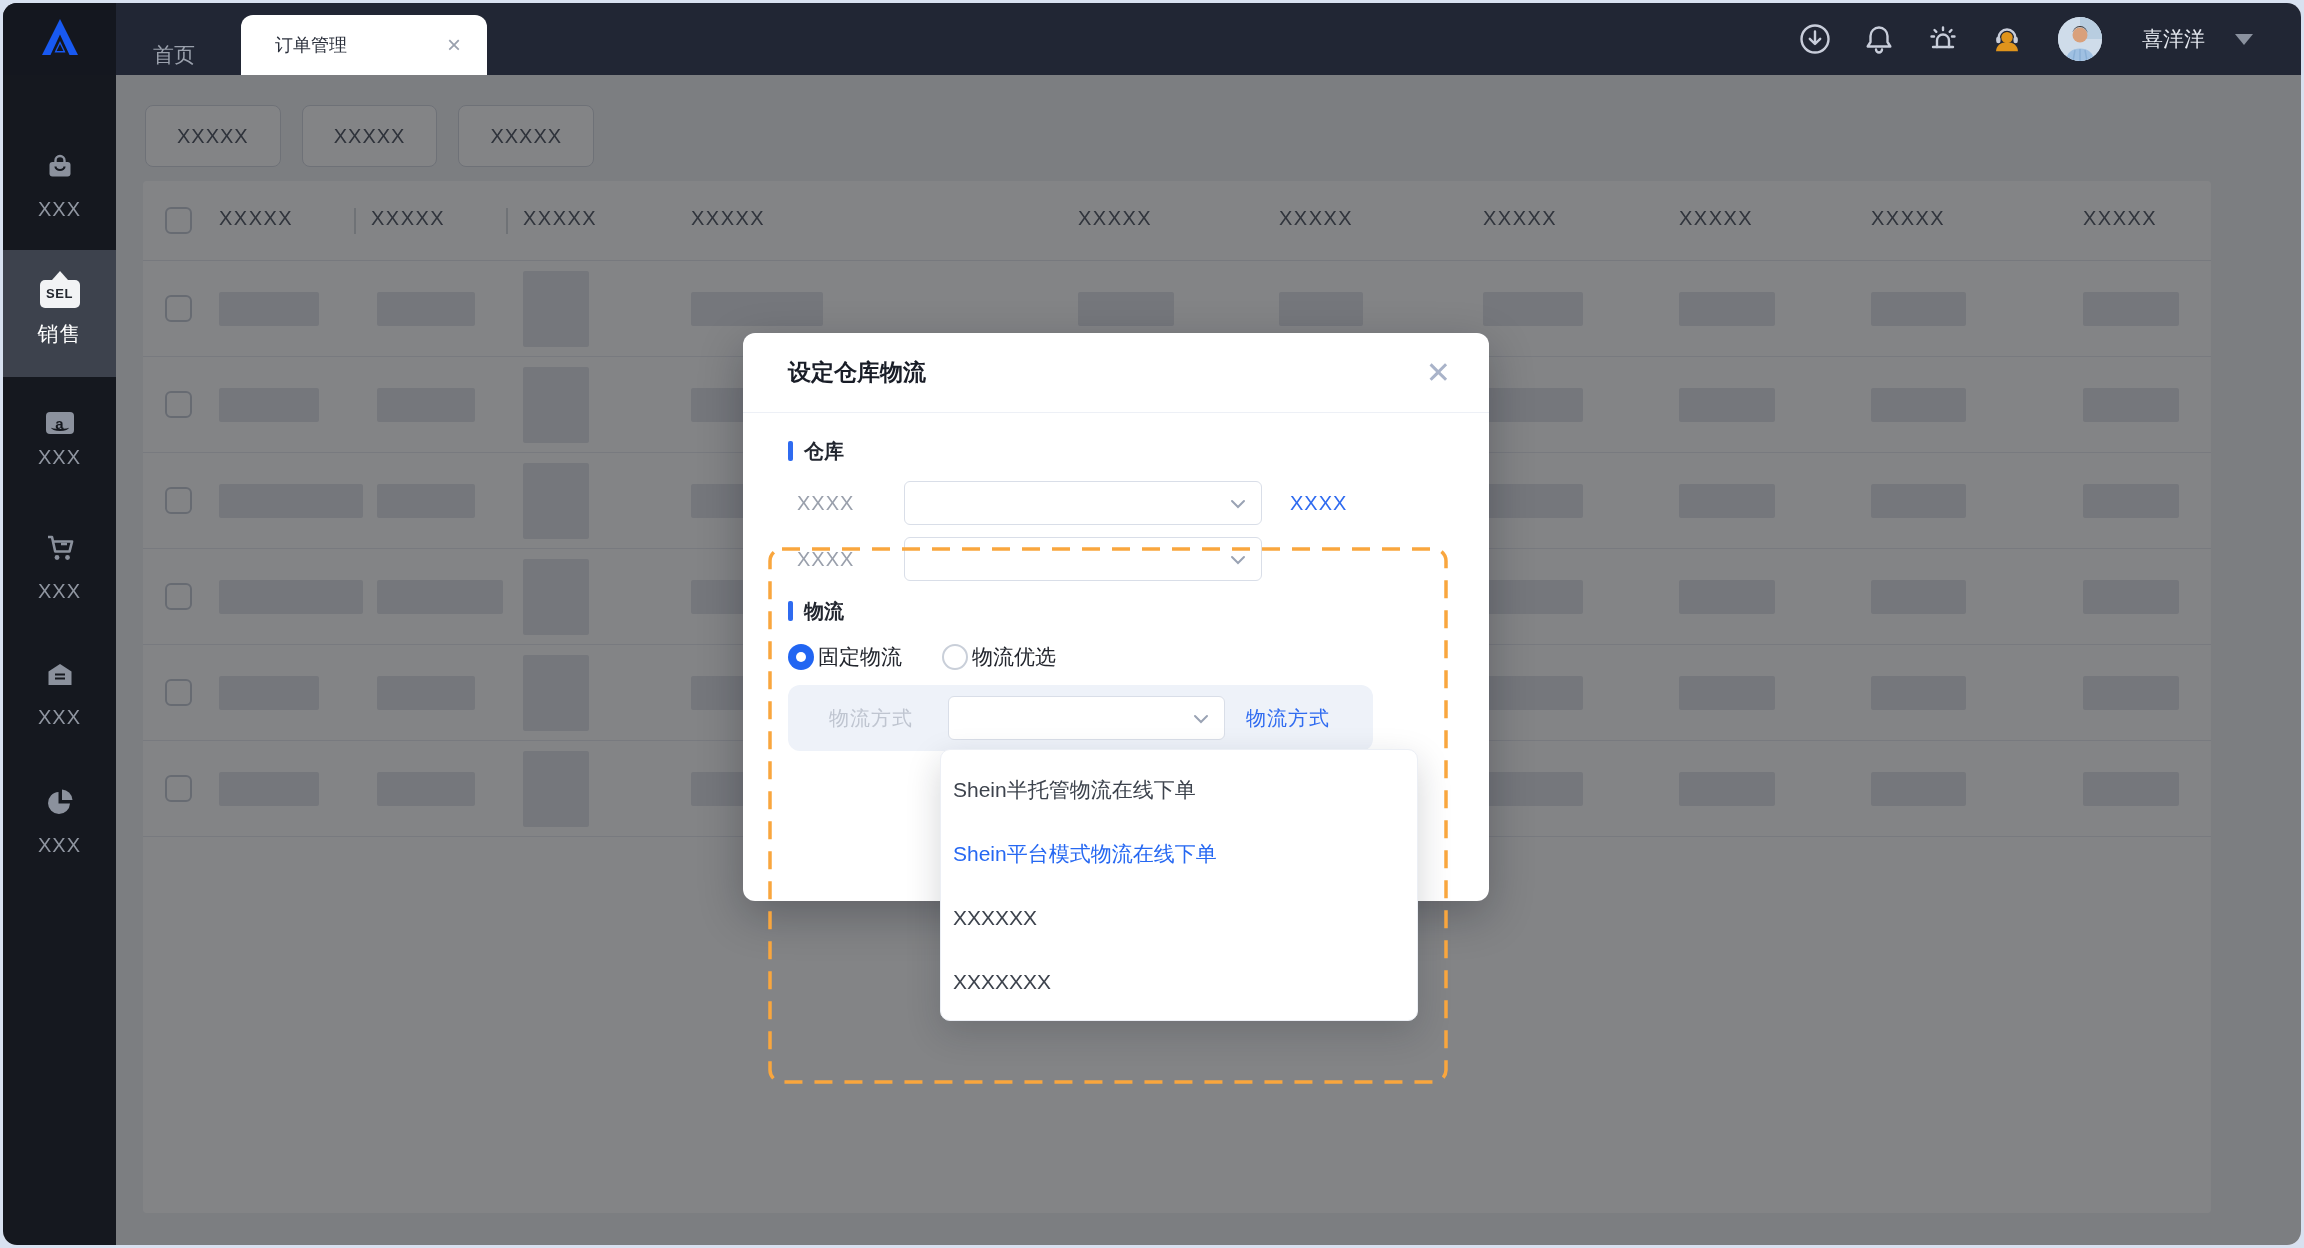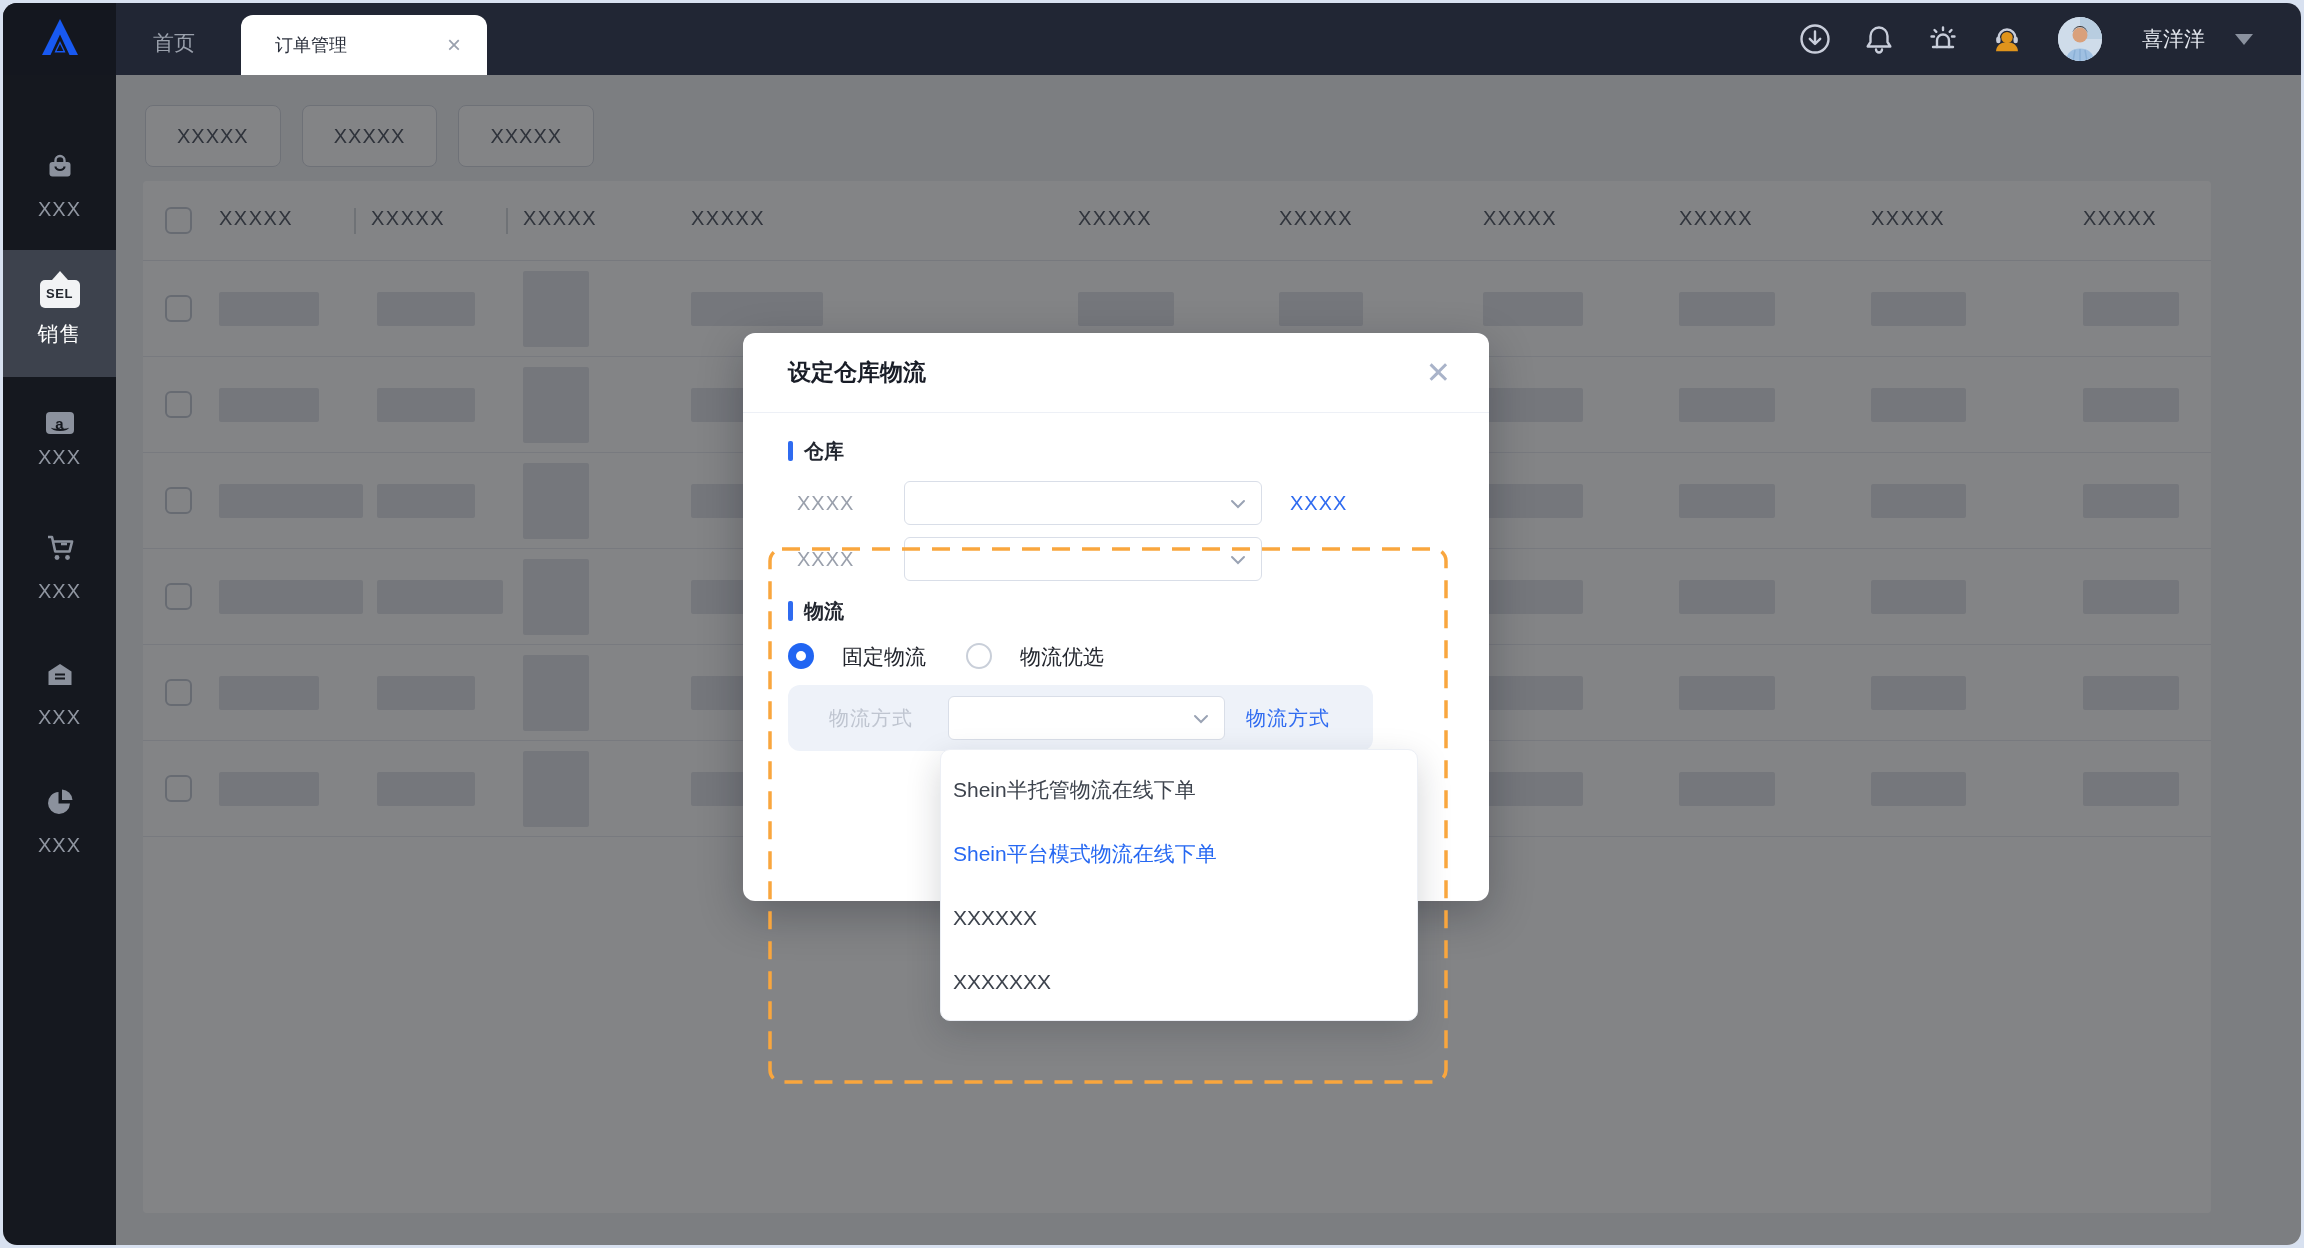--- a/index.html
+++ b/index.html
@@ -3,21 +3,21 @@
 <meta charset="utf-8">
 <style>
   * { margin:0; padding:0; box-sizing:border-box; }
   html,body { width:2304px; height:1248px; }
   body { background:#d8e1f0; font-family:"Liberation Sans","DejaVu Sans",sans-serif; position:relative; }
   .app { position:absolute; inset:3px; border-radius:14px; overflow:hidden; background:#f0f2f5; }
 
   
   .topbar { position:absolute; left:0; top:0; right:0; height:72px; background:#212634; z-index:3; }
   .logo-block { position:absolute; left:0; top:0; width:113px; height:72px; background:#14171f; display:flex; align-items:center; justify-content:center; }
-  .tab-home { position:absolute; left:150px; top:4px; height:72px; display:flex; align-items:center; color:#9aa0ac; font-size:21px; }
+  .tab-home { position:absolute; left:150px; top:16px; height:72px; display:flex; align-items:center; color:#9aa0ac; font-size:21px; }
   .tab-active { position:absolute; left:238px; top:12px; width:246px; height:60px; background:#ffffff; border-radius:12px 12px 0 0; display:flex; align-items:center; padding:0 26px 0 34px; }
   .tab-active .t-label { color:#2b303c; font-size:18px; flex:1; }
   .tab-close { color:#9aa1ae; font-size:24px; line-height:1; cursor:pointer; }
   .top-icons { position:absolute; right:48px; top:0; height:72px; display:flex; align-items:center; gap:26px; }
   .ti { width:38px; height:38px; display:flex; align-items:center; justify-content:center; }
   .avatar { width:44px; height:44px; border-radius:50%; overflow:hidden; background:#cdd9e6; margin-left:6px; }
   .user-name { color:#e4e7ee; font-size:21px; margin-left:14px; }
   .caret-down { width:0; height:0; border-left:9px solid transparent; border-right:9px solid transparent; border-top:11px solid #8a919e; margin-left:4px; }
 
   
@@ -65,21 +65,21 @@
   .section-title { display:flex; align-items:center; gap:11px; height:28px; }
   .section-bar { width:5px; height:20px; background:#2f6bf0; border-radius:2px; }
   .section-text { font-size:20px; font-weight:bold; color:#22262f; }
   .form-row { display:flex; align-items:center; margin-top:16px; height:44px; }
   .form-label { width:116px; padding-left:9px; color:#9aa0ac; font-size:20px; letter-spacing:1px; }
   .select { position:relative; width:358px; height:44px; background:#fff; border:1px solid #d9dee8; border-radius:6px; cursor:pointer; }
   .select svg { position:absolute; right:15px; top:17px; }
   .blue-link { color:#2f6bf0; font-size:20px; margin-left:28px; letter-spacing:1px; cursor:pointer; }
   .logi-title { margin-top:16px; }
   .radio-row { display:flex; align-items:center; gap:40px; margin-top:17px; height:30px; }
-  .radio-opt { display:flex; align-items:flex-start; gap:28px; cursor:pointer; }
+  .radio-opt { display:flex; align-items:center; gap:4px; cursor:pointer; }
   .radio-ctl { width:26px; height:26px; border-radius:50%; background:#fff; border:2px solid #c9cfd9; }
   .radio-ctl.on { border:none; background:#2165f2; position:relative; }
   .radio-ctl.on::after { content:""; position:absolute; left:8px; top:8px; width:10px; height:10px; border-radius:50%; background:#fff; }
   .radio-lbl { font-size:21px; color:#23262e; }
   .gray-box { margin-top:13px; width:585px; height:66px; background:#eef2f9; border-radius:12px; display:flex; align-items:center; padding-left:41px; }
   .gray-label { color:#bfc5d0; font-size:20px; width:119px; letter-spacing:1px; }
   .gray-box .select { width:277px; }
   .gray-box .blue-link { margin-left:21px; }
 
   

